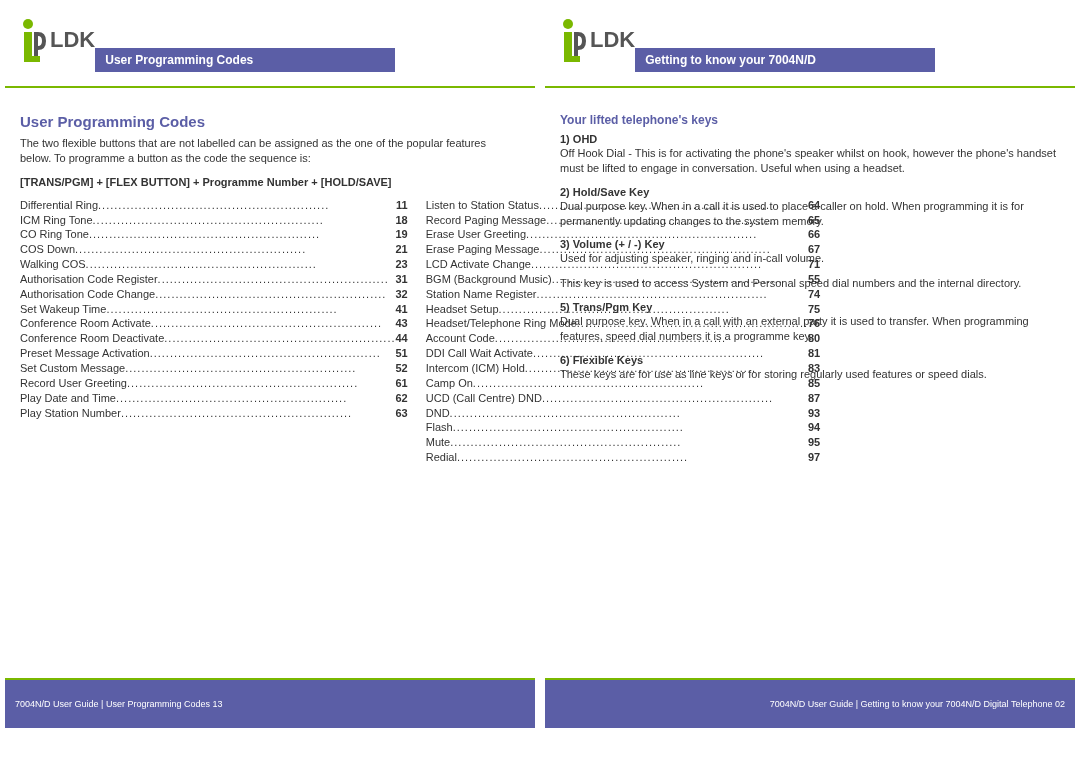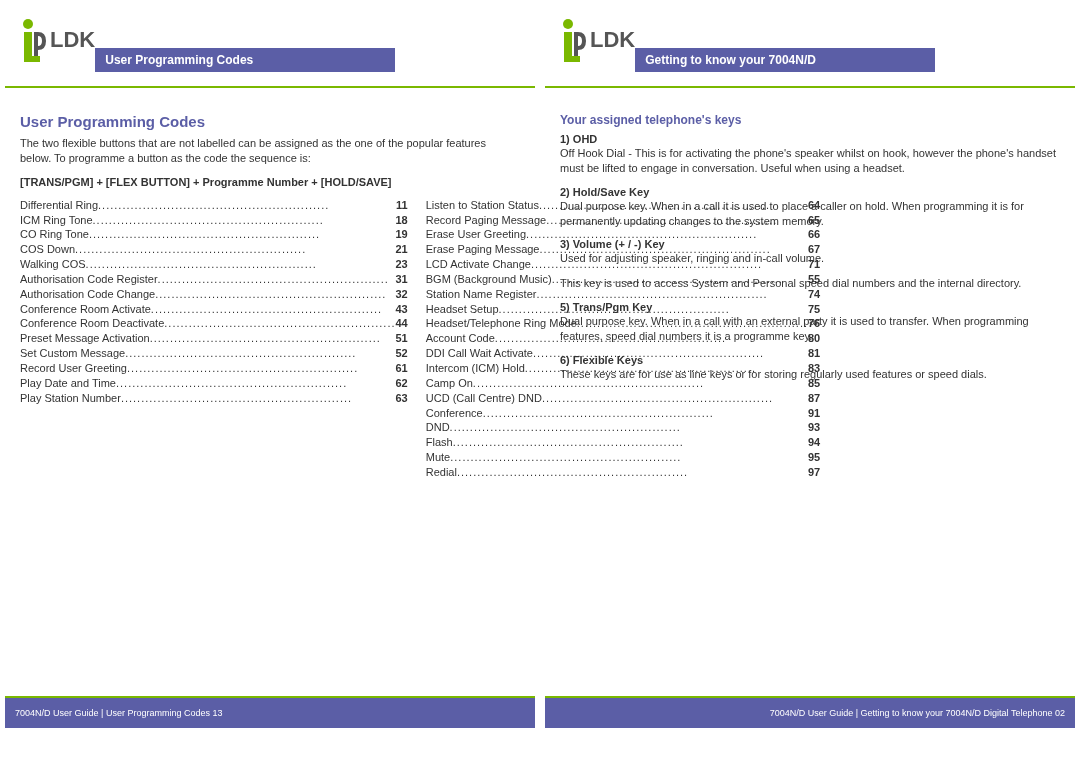--- a/index.html
+++ b/index.html
@@ -103,21 +103,21 @@
   }
   .footer-line {
     height: 2px;
     background: #7ab800;
     margin-bottom: 0;
   }
   .footer-bar {
     background: #5b5ea6;
     color: #fff;
     font-size: 9px;
-    padding: 10px 10px;
+    padding: 19px 10px;
   }
   .page-right .footer-bar { text-align: right; }
 </style>
 </head>
 <body>
 
 <div class="page page-left">
   <div class="top-area">
     <div class="logo-row">
       <div class="logo">
@@ -170,20 +170,25 @@
             <span class="code-label">Authorisation Code Register</span>
             <span class="code-dots"></span>
             <span class="code-num">31</span>
           </div>
           <div class="code-row">
             <span class="code-label">Authorisation Code Change</span>
             <span class="code-dots"></span>
             <span class="code-num">32</span>
           </div>
           <div class="code-row">
+            <span class="code-label">Set Wakeup Time</span>
+            <span class="code-dots"></span>
+            <span class="code-num">41</span>
+          </div>
+          <div class="code-row">
             <span class="code-label">Conference Room Activate</span>
             <span class="code-dots"></span>
             <span class="code-num">43</span>
           </div>
           <div class="code-row">
             <span class="code-label">Conference Room Deactivate</span>
             <span class="code-dots"></span>
             <span class="code-num">44</span>
           </div>
           <div class="code-row">
@@ -275,25 +280,20 @@
           </div>
           <div class="code-row">
             <span class="code-label">Camp On</span>
             <span class="code-dots"></span>
             <span class="code-num">85</span>
           </div>
           <div class="code-row">
             <span class="code-label">UCD (Call Centre) DND</span>
             <span class="code-dots"></span>
             <span class="code-num">87</span>
-          </div>
-          <div class="code-row">
-            <span class="code-label">Conference</span>
-            <span class="code-dots"></span>
-            <span class="code-num">91</span>
           </div>
           <div class="code-row">
             <span class="code-label">DND</span>
             <span class="code-dots"></span>
             <span class="code-num">93</span>
           </div>
           <div class="code-row">
             <span class="code-label">Flash</span>
             <span class="code-dots"></span>
             <span class="code-num">94</span>
@@ -330,21 +330,21 @@
           <path d="M18 14 Q26 14 26 23 Q26 32 18 32 L18 28 Q22 28 22 23 Q22 18 18 18 Z" fill="#555"></path>
         </svg>
         <span>LDK</span>
       </div>
       <div class="header-bar">Getting to know your 7004N/D</div>
     </div>
   </div>
   <div class="green-line"></div>
 
   <div class="content">
-    <div class="keys-subtitle">Your assigned telephone's keys</div>
+    <div class="keys-subtitle">Your lifted telephone's keys</div>
     <div id="keys-list">
         <div class="key-block">
           <div class="key-heading">1) OHD</div>
           <div class="key-text">Off Hook Dial - This is for activating the phone's speaker whilst on hook, however the phone's handset must be lifted to engage in conversation. Useful when using a headset.</div>
         </div>
         <div class="key-block">
           <div class="key-heading">2) Hold/Save Key</div>
           <div class="key-text">Dual purpose key. When in a call it is used to place a caller on hold. When programming it is for permanently updating changes to the system memory.</div>
         </div>
         <div class="key-block">

